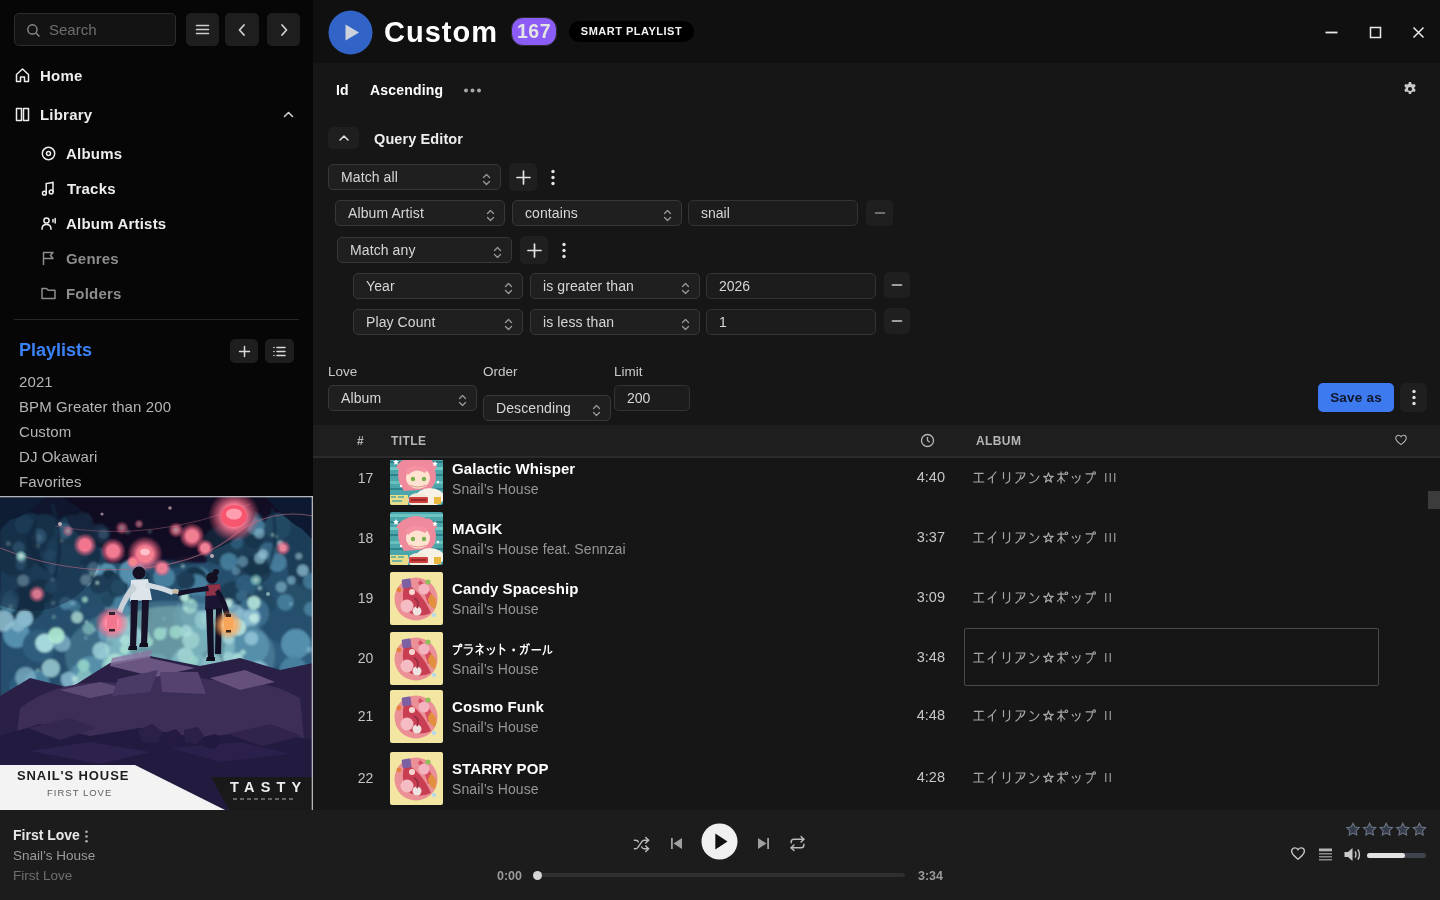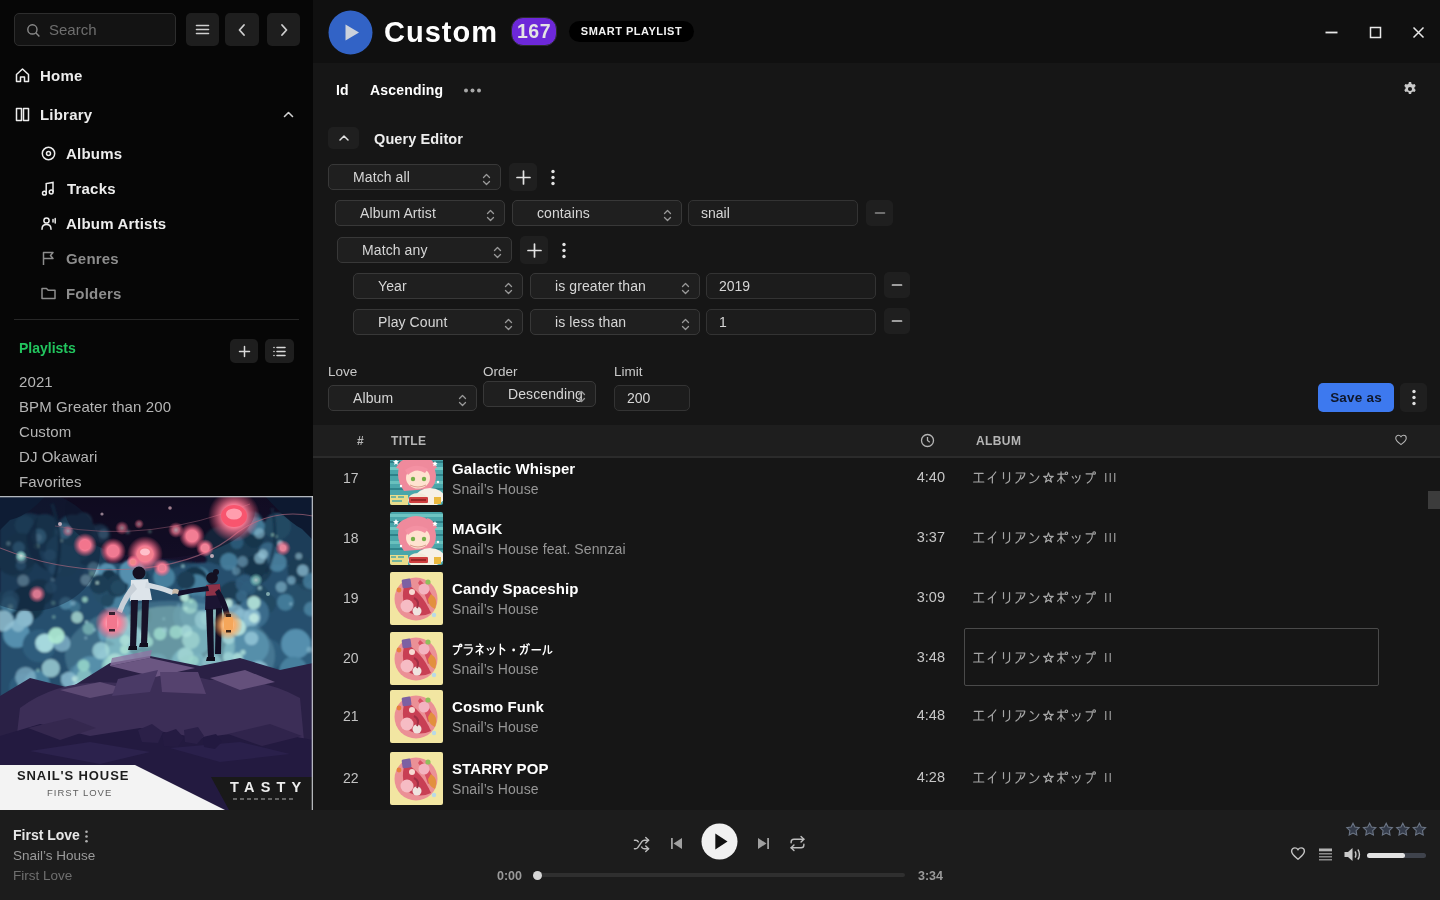--- a/index.html
+++ b/index.html
@@ -10,30 +10,30 @@
 #search{position:absolute;left:14px;top:13px;width:162px;height:33px;background:#131313;border:1px solid #2d2d2d;border-radius:5px;color:#6e6e6e;font-size:15px;line-height:31px;}
 .sqbtn{position:absolute;background:#1e1e1e;border-radius:5px;color:#c9c9c9;display:flex;align-items:center;justify-content:center;}
 .navitem{position:absolute;color:#ededed;font-size:15px;font-weight:700;letter-spacing:.2px;display:flex;align-items:flex-end;gap:5px;}
 .navdim{color:#8d8d8d;}
 .plitem{position:absolute;left:19px;color:#b5b5b5;font-size:15px;letter-spacing:.1px;}
 
 #main{position:absolute;left:313px;top:0;width:1127px;height:810px;background:#161616;}
 #topband{position:absolute;left:0;top:0;width:1127px;height:63px;background:#101010;}
 .wbtn{position:absolute;color:#e8e8e8;}
 
-.sel{position:absolute;height:26px;background:#1f1f1f;border:1px solid #383838;border-radius:5px;color:#d6d6d6;font-size:14px;line-height:24px;padding-left:24px;letter-spacing:.1px;}
+.sel{position:absolute;height:26px;background:#1f1f1f;border:1px solid #383838;border-radius:5px;color:#d6d6d6;font-size:14px;line-height:24px;padding-left:12px;letter-spacing:.1px;}
 .sel .ud{position:absolute;right:9px;top:5px;}
 .inp{position:absolute;height:26px;background:#1c1c1c;border:1px solid #333;border-radius:5px;color:#d6d6d6;font-size:14px;line-height:24px;padding-left:12px;}
 .qbtn{position:absolute;background:#1f1f1f;border-radius:5px;display:flex;align-items:center;justify-content:center;color:#e3e3e3;}
 .lbl{position:absolute;color:#c9c9c9;font-size:13.5px;}
 
 #thead{position:absolute;left:0;top:425px;width:1127px;height:33px;background:#1e1e1e;border-bottom:2px solid #2b2b2b;color:#b5b5b5;font-size:12px;font-weight:700;letter-spacing:.4px;}
 #rows{position:absolute;left:0;top:460px;width:1120px;height:350px;overflow:hidden;}
 .row{position:absolute;left:0;width:1127px;height:60px;}
-.rnum{position:absolute;left:30px;width:45px;top:21px;color:#c3c3c3;font-size:14px;}
+.rnum{position:absolute;left:30px;width:45px;text-align:center;top:21px;color:#c3c3c3;font-size:14px;}
 .rthumb{position:absolute;left:77px;top:2.5px;width:53px;height:53px;border-radius:2px;overflow:hidden;}
 .rtitle{position:absolute;left:139px;top:11px;color:#fff;font-size:15px;font-weight:700;letter-spacing:.1px;}
 .rsub{position:absolute;left:139px;top:32px;color:#969696;font-size:14px;letter-spacing:.1px;}
 .rdur{position:absolute;left:532px;width:100px;top:20px;text-align:right;color:#c6c6c6;font-size:14.5px;}
 .ralb{position:absolute;left:660px;top:20px;color:#a6a6a6;font-size:14px;}
 
 #pbar{position:absolute;left:0;top:810px;width:1440px;height:90px;background:#1c1c1c;}
 .ico{display:inline-block;vertical-align:middle;}
 </style></head>
 <body>
@@ -161,21 +161,21 @@
       <span style="margin-left:4px">Genres</span>
     </div>
   <div class="navitem navdim" style="left:40px;top:285px">
       <svg class="ico" width="17" height="17" viewBox="0 0 17 17" fill="none" stroke="#8d8d8d" stroke-width="1.5" stroke-linejoin="round">
         <path d="M2 13.5 V3.5 H6.5 L8.2 5.2 H15 V13.5 Z"></path>
       </svg>
       <span style="margin-left:4px">Folders</span>
     </div>
 
   <div class="abs" style="left:14px;top:319px;width:285px;height:1px;background:#272727"></div>
-  <div class="abs" style="left:19px;top:340px;color:#22c55e;font-size:14px;font-weight:700">Playlists</div>
+  <div class="abs" style="left:19px;top:340px;color:#3b82f6;font-size:18px;font-weight:700">Playlists</div>
   <div class="sqbtn" style="left:230px;top:339px;width:28px;height:24px">
       <svg width="15" height="15" viewBox="0 0 15 15" stroke="#d9d9d9" stroke-width="1.5" stroke-linecap="round">
         <path d="M7.5 2.5 V12.5 M2.5 7.5 H12.5"></path>
       </svg>
     </div>
   <div class="sqbtn" style="left:265px;top:339px;width:29px;height:24px">
       <svg width="15" height="15" viewBox="0 0 15 15" stroke="#d9d9d9" stroke-width="1.4" stroke-linecap="round">
         <path d="M5 3.5 H13 M5 7.5 H13 M5 11.5 H13 M2 3.5 v.01 M2 7.5 v.01 M2 11.5 v.01" stroke-width="1.6"></path>
       </svg>
     </div>
@@ -569,21 +569,21 @@
 </svg></div>
 </div>
 
 <div id="main">
   <div id="topband">
     <svg class="abs" style="left:15px;top:10px" width="45" height="45" viewBox="0 0 45 45">
         <circle cx="22.5" cy="22.5" r="22" fill="#3263c6"></circle>
         <path d="M17.5 14.5 L31 22.5 L17.5 30.5 Z" fill="#ccd2dc"></path>
       </svg>
     <div class="abs" style="left:71px;top:16px;color:#fff;font-size:29px;font-weight:700;letter-spacing:1px">Custom</div>
-    <div class="abs" style="left:198px;top:17px;width:46px;height:29px;background:#6d28d9;border:1px solid #2c2c2c;border-radius:12px;color:#e4e4e4;font-size:19.5px;font-weight:600;text-align:center;line-height:27px;letter-spacing:.5px">167</div>
+    <div class="abs" style="left:198px;top:17px;width:46px;height:29px;background:#8b5cf6;border:1px solid #2c2c2c;border-radius:12px;color:#e4e4e4;font-size:19.5px;font-weight:600;text-align:center;line-height:27px;letter-spacing:.5px">167</div>
     <div class="abs" style="left:256px;top:21px;width:125px;height:21px;background:#000;border-radius:11px;color:#f2f2f2;font-size:11px;font-weight:700;letter-spacing:.5px;text-align:center;line-height:21px">SMART PLAYLIST</div>
     <svg class="wbtn" style="left:1012px;top:26px;position:absolute" width="13" height="13" viewBox="0 0 13 13" stroke="#e8e8e8" stroke-width="1.8">
         <path d="M0.5 6.5 H12.5"></path>
       </svg>
     <svg class="wbtn" style="left:1056px;top:26px;position:absolute" width="13" height="13" viewBox="0 0 13 13" fill="none" stroke="#e8e8e8" stroke-width="1.5">
         <rect x="1.5" y="1.5" width="10" height="10"></rect>
       </svg>
     <svg class="wbtn" style="left:1099px;top:26px;position:absolute" width="13" height="13" viewBox="0 0 13 13" stroke="#e8e8e8" stroke-width="1.5">
         <path d="M1.5 1.5 L11.5 11.5 M11.5 1.5 L1.5 11.5"></path>
       </svg>
@@ -646,21 +646,21 @@
       <circle cx="3" cy="8.5" r="1.7"></circle>
       <circle cx="3" cy="14.5" r="1.7"></circle>
     </svg>
 
   <div class="sel" style="left:40px;top:273px;width:170px">Year<span class="ud"><svg width="9" height="15" viewBox="0 0 9 15" fill="none" stroke="#999" stroke-width="1.3" stroke-linecap="round" stroke-linejoin="round">
           <path d="M1.5 5.5 L4.5 2.5 L7.5 5.5 M1.5 9.5 L4.5 12.5 L7.5 9.5"></path>
         </svg></span></div>
   <div class="sel" style="left:217px;top:273px;width:170px">is greater than<span class="ud"><svg width="9" height="15" viewBox="0 0 9 15" fill="none" stroke="#999" stroke-width="1.3" stroke-linecap="round" stroke-linejoin="round">
           <path d="M1.5 5.5 L4.5 2.5 L7.5 5.5 M1.5 9.5 L4.5 12.5 L7.5 9.5"></path>
         </svg></span></div>
-  <div class="inp" style="left:393px;top:273px;width:170px">2019</div>
+  <div class="inp" style="left:393px;top:273px;width:170px">2026</div>
   <div class="qbtn" style="left:571px;top:272px;width:26px;height:26px">
       <svg width="14" height="14" viewBox="0 0 14 14" stroke="#c9c9c9" stroke-width="1.7" stroke-linecap="round">
         <path d="M2.5 7 H11.5"></path>
       </svg>
     </div>
 
   <div class="sel" style="left:40px;top:309px;width:170px">Play Count<span class="ud"><svg width="9" height="15" viewBox="0 0 9 15" fill="none" stroke="#999" stroke-width="1.3" stroke-linecap="round" stroke-linejoin="round">
           <path d="M1.5 5.5 L4.5 2.5 L7.5 5.5 M1.5 9.5 L4.5 12.5 L7.5 9.5"></path>
         </svg></span></div>
   <div class="sel" style="left:217px;top:309px;width:170px">is less than<span class="ud"><svg width="9" height="15" viewBox="0 0 9 15" fill="none" stroke="#999" stroke-width="1.3" stroke-linecap="round" stroke-linejoin="round">
@@ -672,21 +672,21 @@
         <path d="M2.5 7 H11.5"></path>
       </svg>
     </div>
 
   <div class="lbl" style="left:15px;top:364px">Love</div>
   <div class="lbl" style="left:170px;top:364px">Order</div>
   <div class="lbl" style="left:301px;top:364px">Limit</div>
   <div class="sel" style="left:15px;top:385px;width:149px">Album<span class="ud"><svg width="9" height="15" viewBox="0 0 9 15" fill="none" stroke="#999" stroke-width="1.3" stroke-linecap="round" stroke-linejoin="round">
           <path d="M1.5 5.5 L4.5 2.5 L7.5 5.5 M1.5 9.5 L4.5 12.5 L7.5 9.5"></path>
         </svg></span></div>
-  <div class="sel" style="left:170px;top:381px;width:113px">Descending<span class="ud"><svg width="9" height="15" viewBox="0 0 9 15" fill="none" stroke="#999" stroke-width="1.3" stroke-linecap="round" stroke-linejoin="round">
+  <div class="sel" style="left:170px;top:395px;width:128px">Descending<span class="ud"><svg width="9" height="15" viewBox="0 0 9 15" fill="none" stroke="#999" stroke-width="1.3" stroke-linecap="round" stroke-linejoin="round">
           <path d="M1.5 5.5 L4.5 2.5 L7.5 5.5 M1.5 9.5 L4.5 12.5 L7.5 9.5"></path>
         </svg></span></div>
   <div class="inp" style="left:301px;top:385px;width:76px">200</div>
   <div class="abs" style="left:1005px;top:383px;width:76px;height:29px;background:#3d79ef;border-radius:5px;color:#0f172a;font-size:13.5px;font-weight:700;text-align:center;line-height:29px;letter-spacing:.2px">Save as</div>
   <div class="qbtn" style="left:1087px;top:383px;width:27px;height:29px">
       <svg width="6" height="17" viewBox="0 0 6 17" fill="#e0e0e0">
         <circle cx="3" cy="2.5" r="1.7"></circle>
         <circle cx="3" cy="8.5" r="1.7"></circle>
         <circle cx="3" cy="14.5" r="1.7"></circle>
       </svg>

